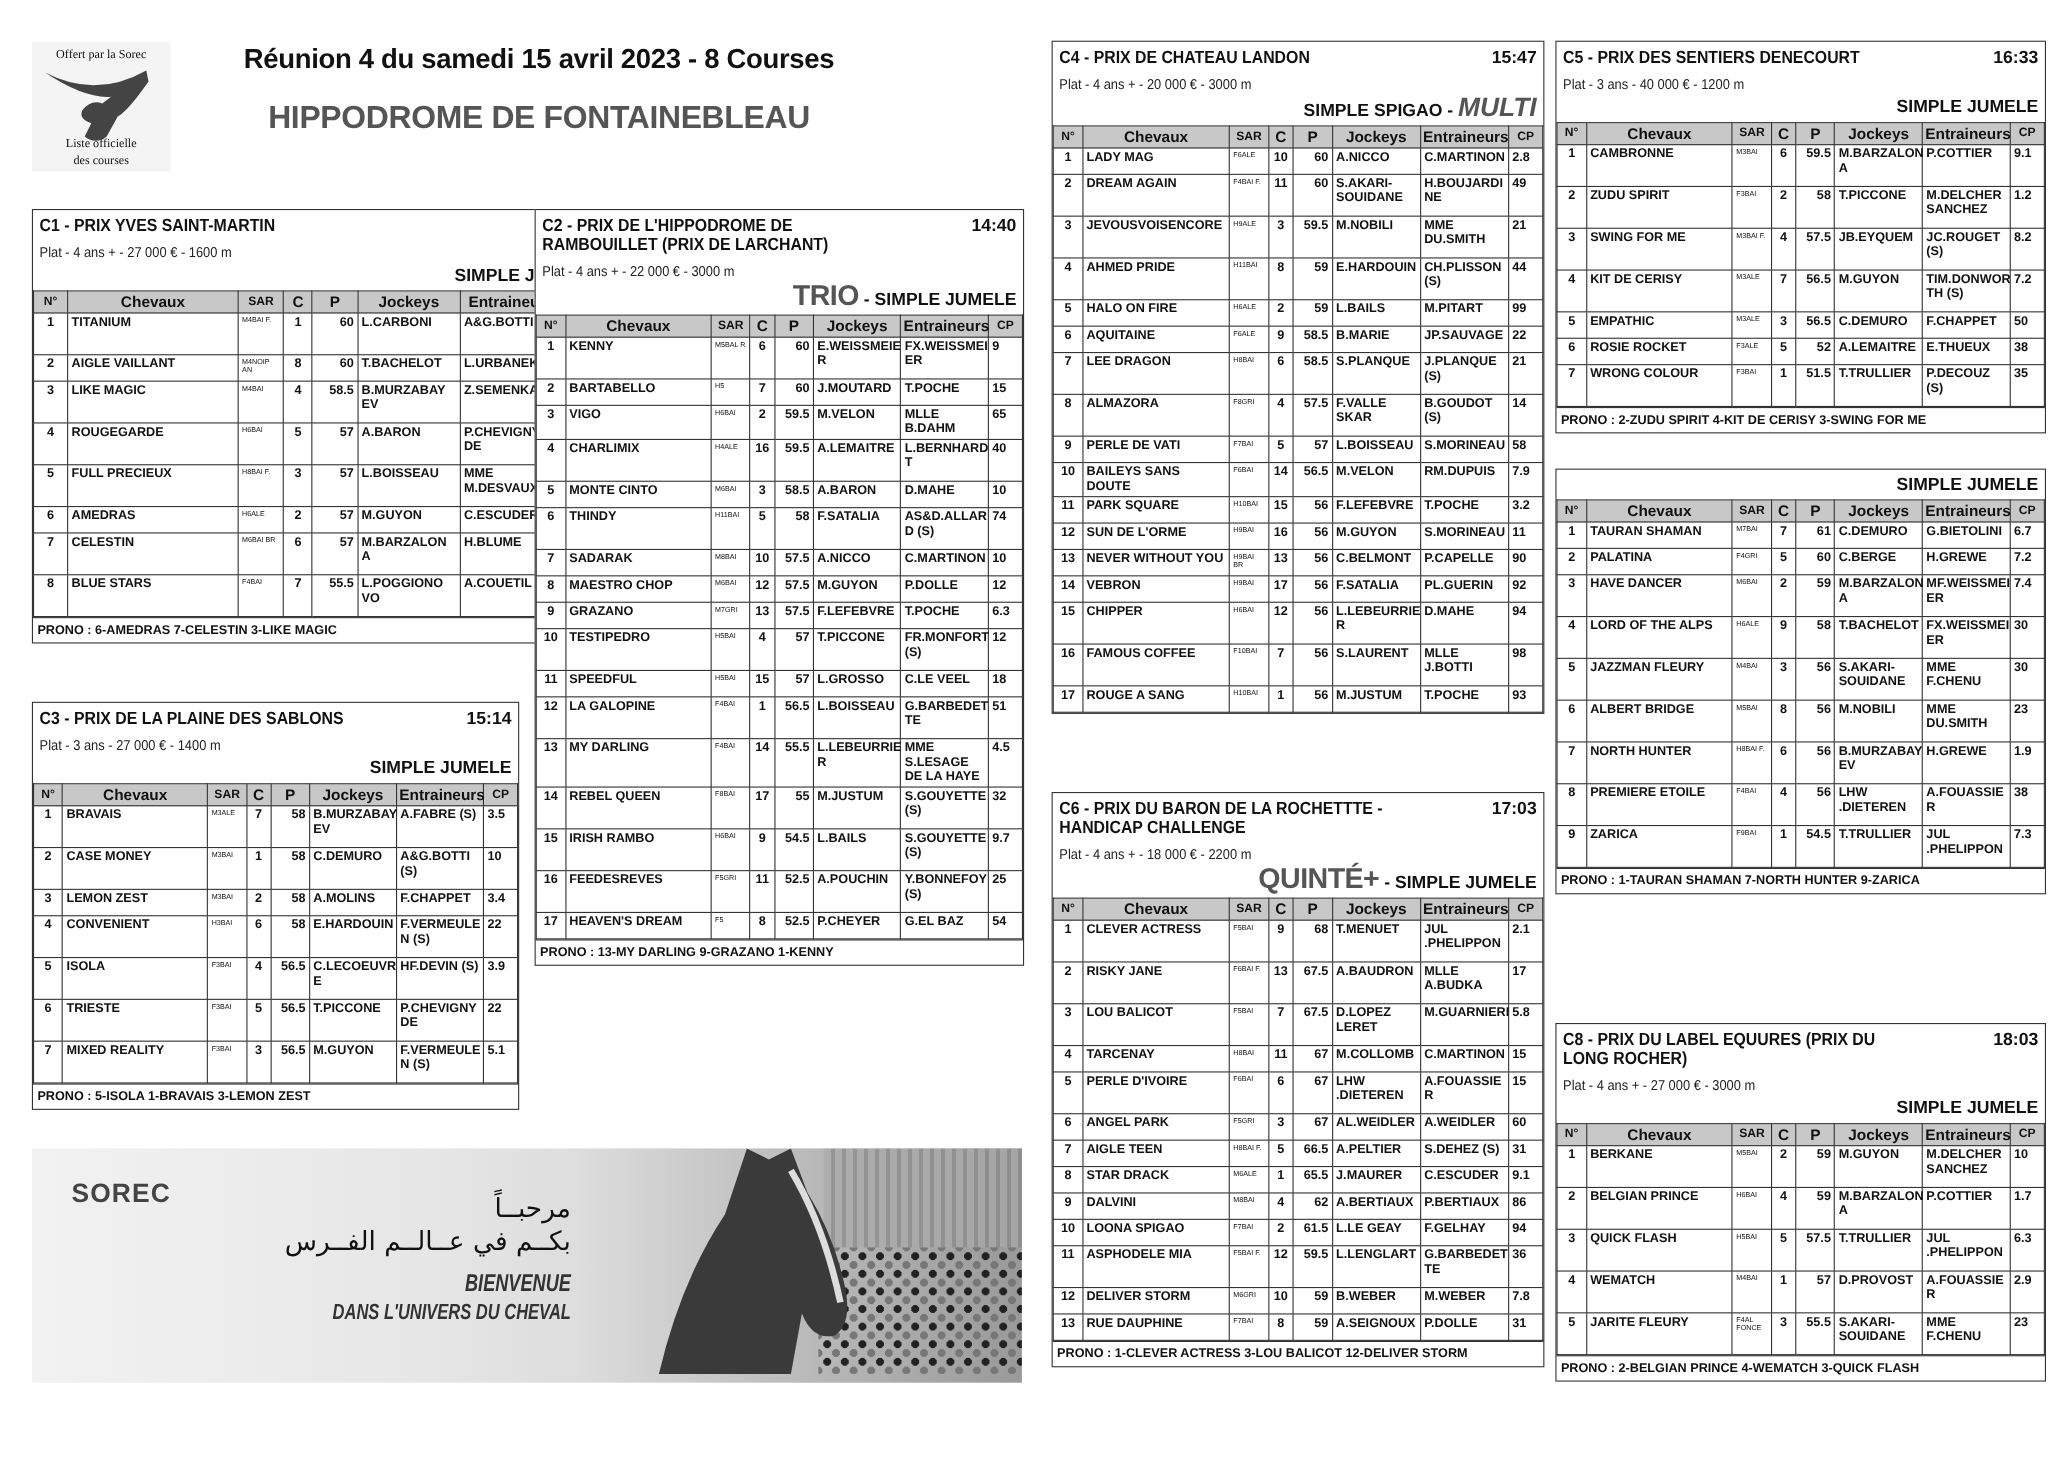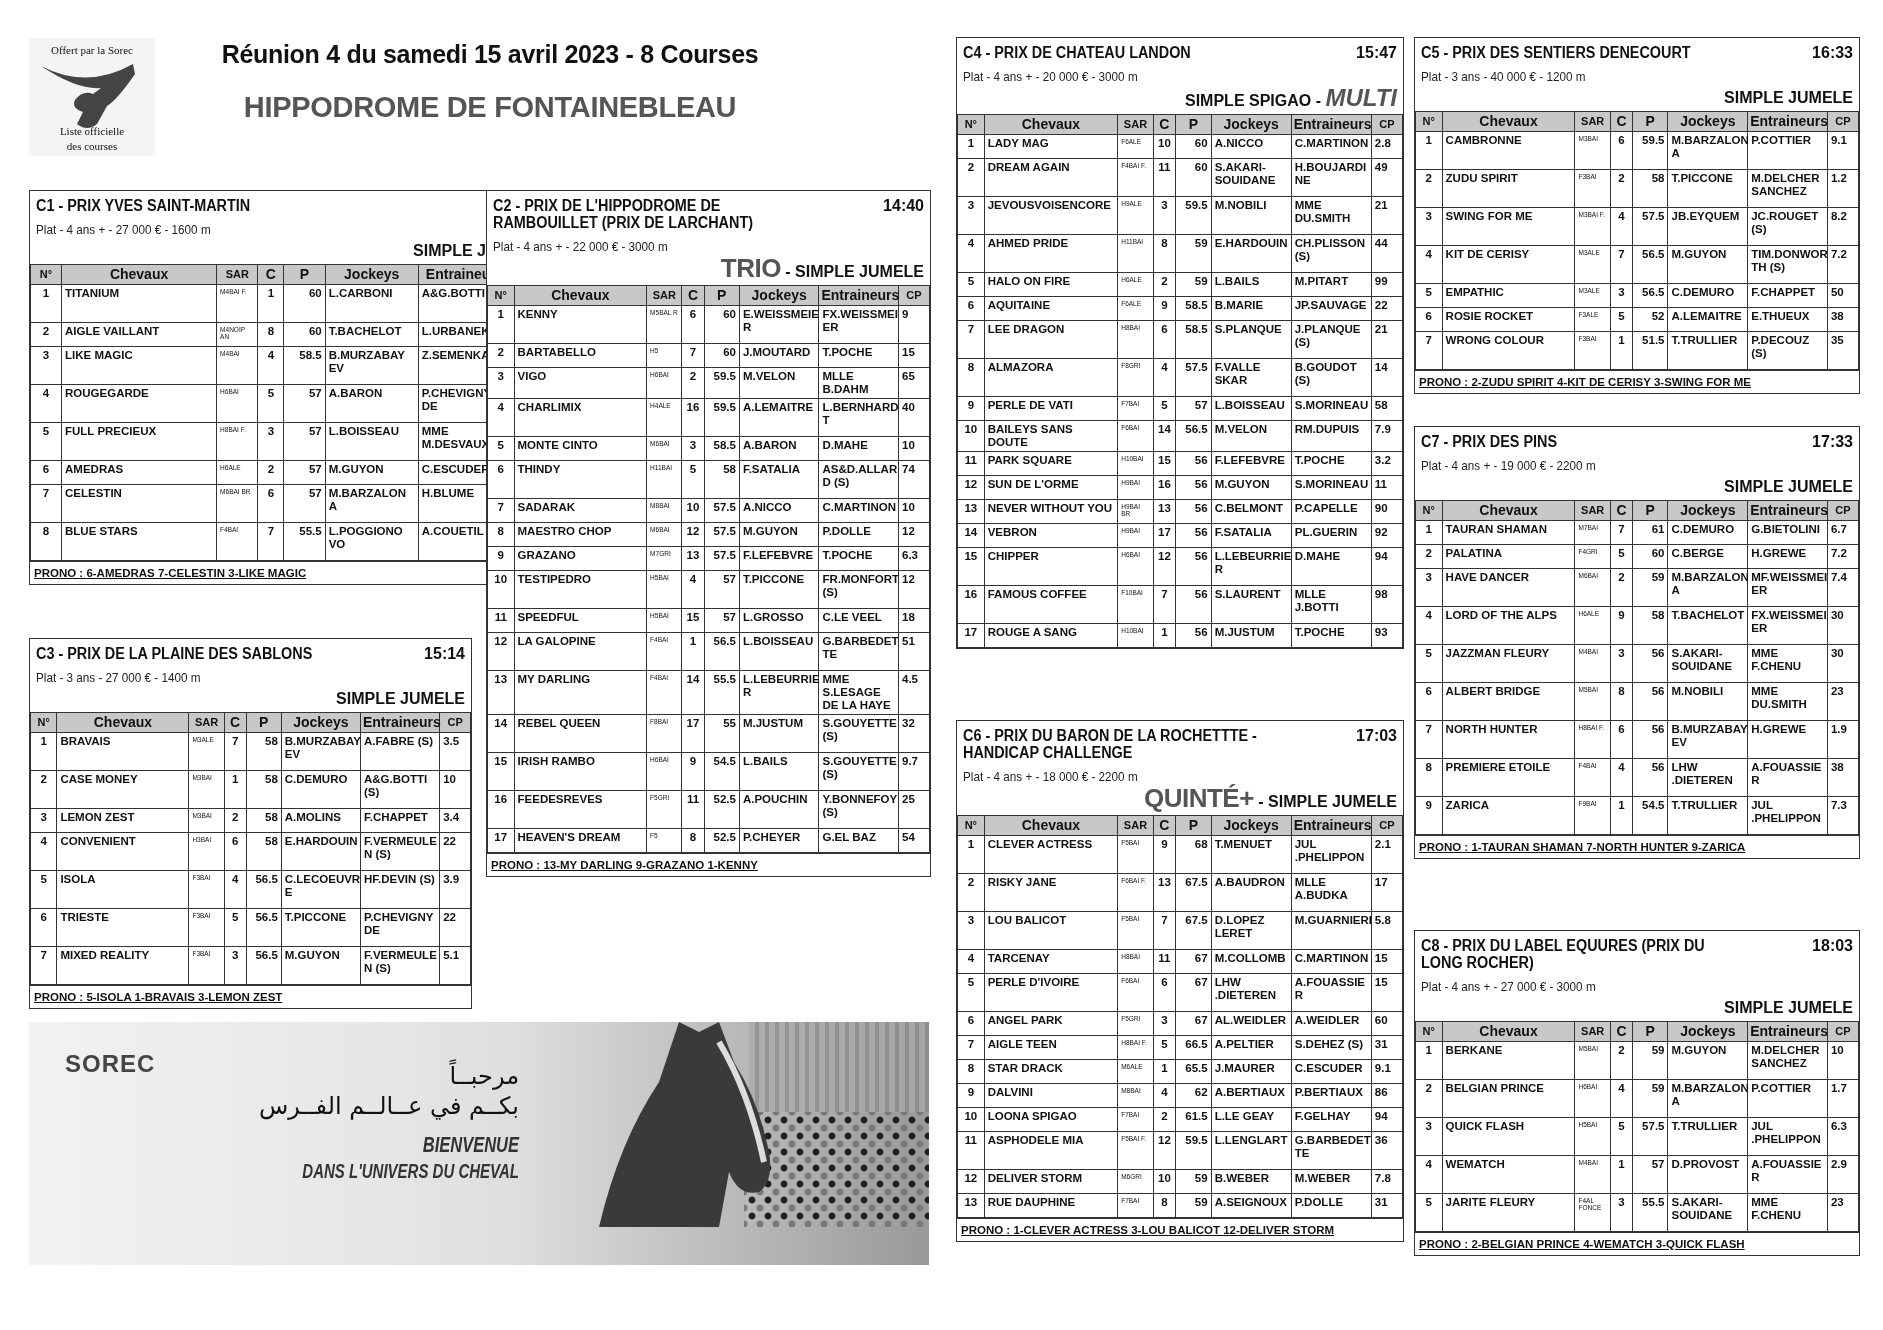--- a/index.html
+++ b/index.html
@@ -26,23 +26,23 @@
   table { border-collapse: collapse; width: 100%; table-layout: fixed; }
   th, td { border: 1.5px solid #333; font-size: 11.5px; font-weight: bold; vertical-align: top; padding: 2px 3px; line-height: 13px; }
   th { background: #c8c8c8; font-size: 14px; text-align: center; vertical-align: middle; padding: 3px 2px; }
   th.sm { font-size: 11px; }
   td.num { text-align: center; }
   td.sar { font-size: 6.5px; line-height: 7px; font-weight: normal; padding-top: 3px; }
   td.p { text-align: right; }
   td.c { text-align: center; }
   tr.tall td { height: 38px; }
   tr.mid td { height: 24px; }
-  .prono { border-top: 1.5px solid #333; font-size: 11.5px; font-weight: bold; padding: 5px 4px; text-decoration: underline; }
+  .prono { border-top: 1.5px solid #333; font-size: 11.5px; font-weight: bold; padding: 5px 4px; }
 
-  .banner { position: absolute; left: 29px; top: 1022px; width: 900px; height: 243px; background: linear-gradient(90deg, #f2f2f2 0%, #e6e6e6 40%, #ddd 55%, #999 100%); overflow: hidden; }
+  .banner { position: absolute; left: 29px; top: 1044px; width: 900px; height: 213px; background: linear-gradient(90deg, #f2f2f2 0%, #e6e6e6 40%, #ddd 55%, #999 100%); overflow: hidden; }
   .banner .sorec { position: absolute; left: 36px; top: 28px; font-size: 24px; color: #444; letter-spacing: 1px; font-weight: bold; }
   .banner .arabic1 { position: absolute; left: 240px; top: 40px; width: 250px; text-align: right; font-size: 24px; font-family: "DejaVu Sans", sans-serif; }
   .banner .arabic2 { position: absolute; left: 200px; top: 70px; width: 290px; text-align: right; font-size: 24px; font-family: "DejaVu Sans", sans-serif; }
   .banner .fr1 { position: absolute; left: 240px; top: 110px; width: 250px; text-align: right; font-size: 22px; font-style: italic; font-weight: bold; color: #333; transform: scaleX(0.75); transform-origin: right; }
   .banner .fr2 { position: absolute; left: 160px; top: 138px; width: 330px; text-align: right; font-size: 20px; font-style: italic; font-weight: bold; color: #333; transform: scaleX(0.75); transform-origin: right; }
   .banner .horse { position: absolute; left: 530px; top: 0; width: 230px; height: 205px; }
   .banner .pattern { position: absolute; left: 715px; top: 90px; width: 185px; height: 115px;
     background-image: radial-gradient(circle, #222 30%, transparent 32%), radial-gradient(circle, #777 30%, transparent 32%);
     background-size: 16px 16px; background-position: 0 0, 8px 8px; }
   .banner .arch { position: absolute; left: 720px; top: 0; width: 180px; height: 90px; background: repeating-linear-gradient(90deg, #aaa 0 6px, #888 6px 10px); opacity: 0.7; }
@@ -957,25 +957,20 @@
           <td class="p">59</td>
           <td class="">A.SEIGNOUX</td>
           <td class="">P.DOLLE</td>
           <td class="">31</td>
         </tr>
       </tbody>
     </table>
     <div class="prono">PRONO : 1-CLEVER ACTRESS 3-LOU BALICOT 12-DELIVER STORM</div>
   </div>
 <div class="race" style="left:1414px; top:426px; width:446px;">
-    <div class="race-head">
-      <div class="race-title">C7 -  PRIX DES PINS</div>
-      <div class="race-time">17:33</div>
-      <div class="race-cond">Plat - 4 ans + - 19 000 € - 2200 m</div>
-    </div>
     <div class="bets"><span>SIMPLE JUMELE</span></div>
     <table>
       <colgroup>
         <col style="width:6%">
         <col style="width:30%">
         <col style="width:8%">
         <col style="width:5%">
         <col style="width:8%">
         <col style="width:18%">
         <col style="width:18%">

